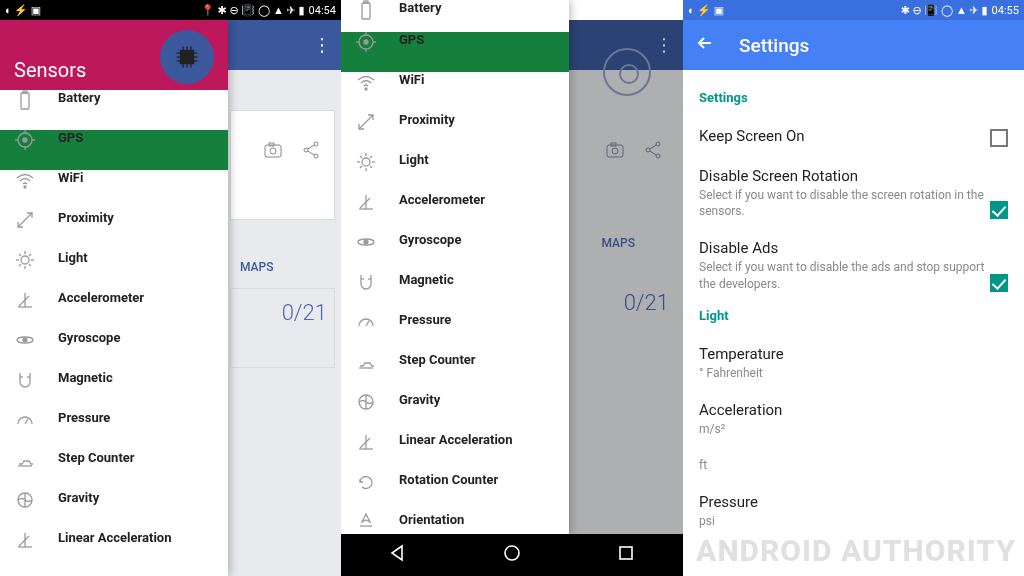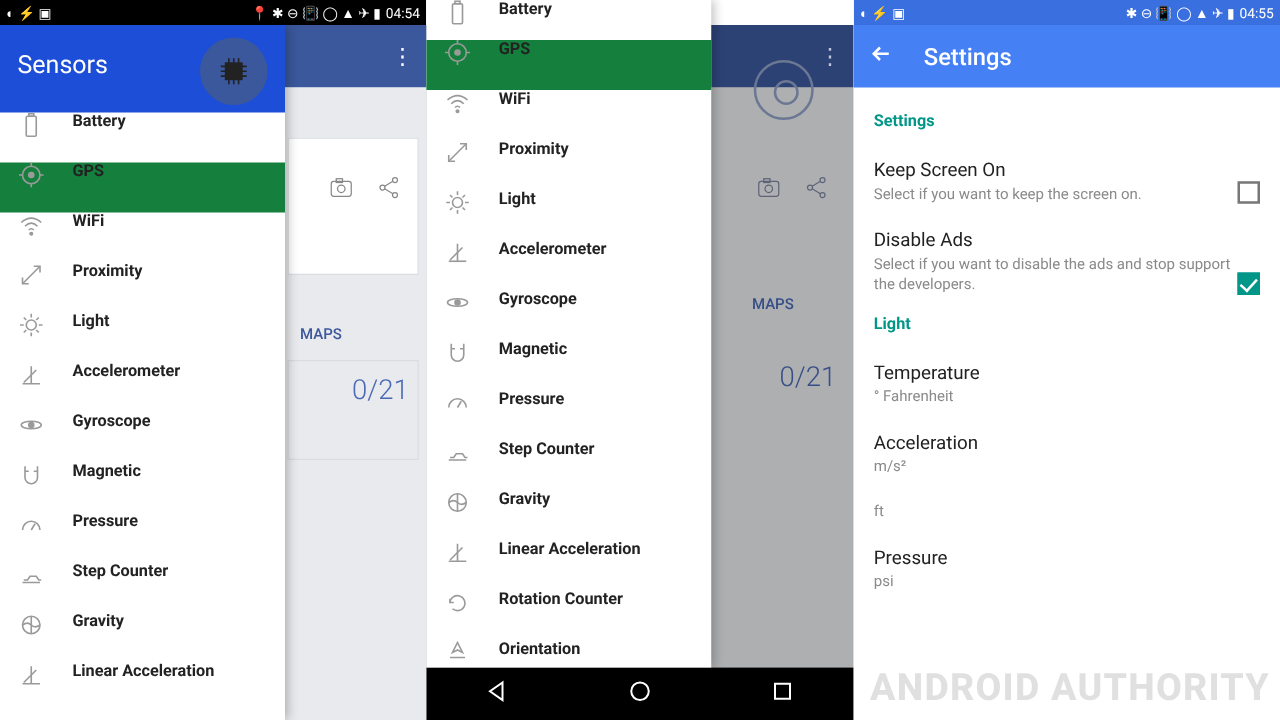--- a/index.html
+++ b/index.html
@@ -20,21 +20,21 @@
   .bg1-card { position: absolute; top: 110px; left: 230px; right: 6px; height: 110px; background: #fff; border: 1px solid #d9dce1; }
   .bg1-ic-row { position: absolute; top: 140px; right: 20px; display: flex; gap: 18px; color: #888; }
   .bg1-ic-row svg { width: 20px; height: 20px; stroke: #888; fill: none; }
   .bg1-maps { position: absolute; top: 260px; left: 240px; color: #3b589c; font-size: 12px; font-weight: 500; }
   .bg1-table { position: absolute; top: 288px; left: 230px; right: 6px; height: 80px; border: 1px solid #d9dce1; }
   .bg1-0-21 { position: absolute; top: 300px; right: 14px; color: #4a69b5; font-size: 22px; font-weight: 300; }
   .bg1-overflow { position: absolute; top: 34px; right: 10px; color: #fff; font-size: 18px; letter-spacing: 0; }
 
   
   .drawer1 { position: absolute; top: 20px; left: 0; width: 228px; bottom: 0; background: #fff; box-shadow: 2px 0 8px rgba(0,0,0,0.25); }
-  .d1-header { height: 70px; background: #1d4ed8; position: relative; color: #fff; display: flex; align-items: center; padding: 0 0 8px 14px; }
+  .d1-header { height: 70px; background: #be185d; position: relative; color: #fff; display: flex; align-items: flex-end; padding: 0 0 8px 14px; }
   .d1-title { font-size: 20px; font-weight: 400; }
   .d1-fab { position: absolute; right: 14px; top: 10px; width: 54px; height: 54px; border-radius: 50%; background: #3b589c; display: flex; align-items: center; justify-content: center; }
   .d1-fab svg { width: 26px; height: 26px; fill: #222; }
   .d1-list { overflow: hidden; }
   .d-item { display: flex; height: 40px; padding-left: 14px; gap: 22px; font-size: 13px; font-weight: 700; color: #222; }
   .d-item.sel { background: #15803d; }
   .d-item .icon { width: 22px; display: flex; justify-content: center; }
   .d-item svg { width: 20px; height: 20px; stroke: #9a9a9a; fill: none; stroke-width: 1.3; }
   .d-item .label { flex: 1; }
 
@@ -483,25 +483,31 @@
             <use href="#i-arrow"></use>
           </svg></span>
       <span class="s-title">Settings</span>
     </div>
     <div class="s-body">
       <div class="s-section">Settings</div>
 
       <div class="s-row">
         <div class="s-text">
           <div class="s-label">Keep Screen On</div>
-          <div class="s-sub">Select if you want to keep the screen on.</div>
         </div>
         <div class="s-check"></div>
       </div>
 
+      <div class="s-row">
+        <div class="s-text">
+          <div class="s-label">Disable Screen Rotation</div>
+          <div class="s-sub">Select if you want to disable the screen rotation in the sensors.</div>
+        </div>
+        <div class="s-check on"></div>
+      </div>
 
       <div class="s-row">
         <div class="s-text">
           <div class="s-label">Disable Ads</div>
           <div class="s-sub">Select if you want to disable the ads and stop support the developers.</div>
         </div>
         <div class="s-check on"></div>
       </div>
 
       <div class="s-section">Light</div>

